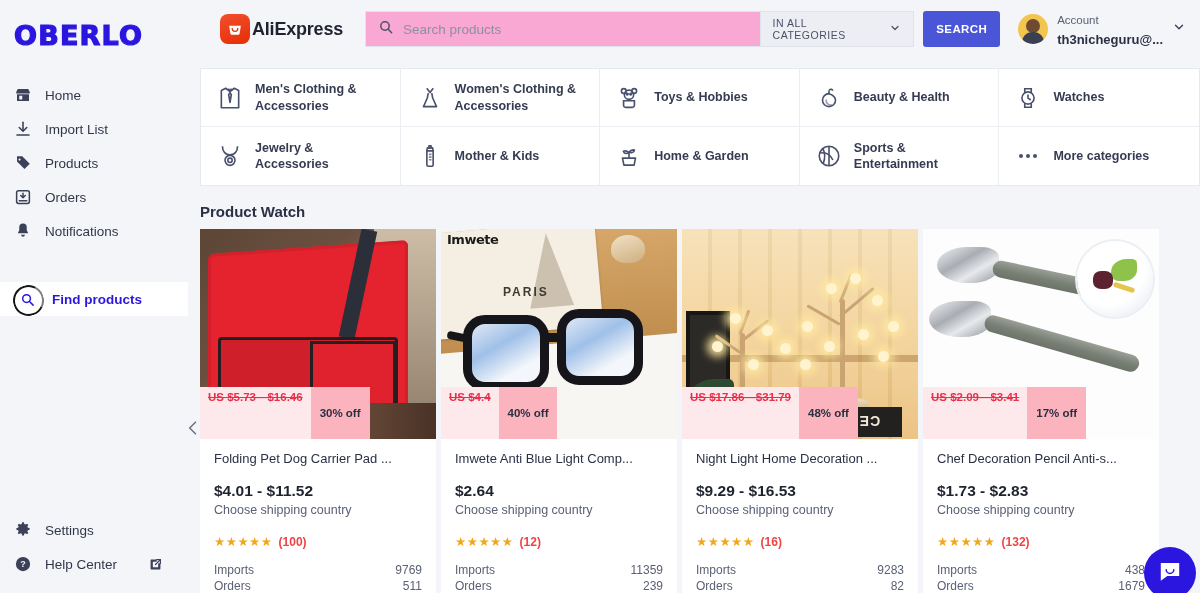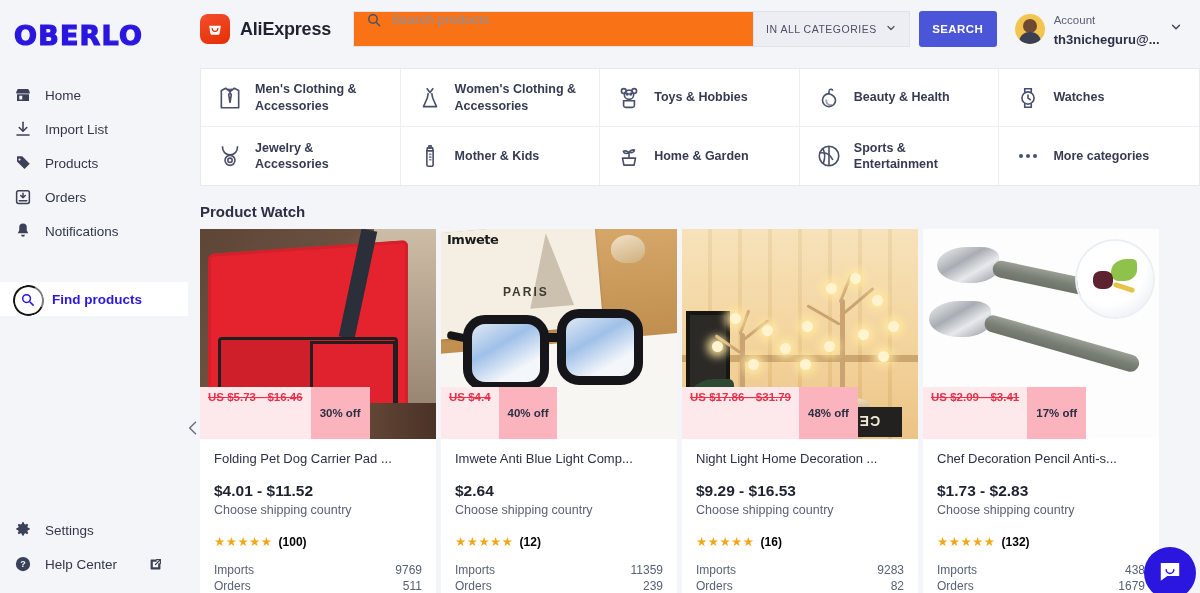--- a/index.html
+++ b/index.html
@@ -53,33 +53,33 @@
   .ext-ico { margin-left: auto; margin-right: 38px; width:13px; height:13px; }
 
   
   .main { flex: 1; height: 593px; background: #f4f5f8; position: relative; }
 
   
   .topbar {
     height: 58px; display: flex; align-items: center;
     padding: 0 14px 0 0; background: #f4f5f8; gap: 0;
   }
-  .ali-logo { display: flex; align-items: center; gap: 10px; }
+  .ali-logo { display: flex; align-items: center; gap: 2px; margin-left: 20px; }
   .ali-mark {
     width: 30px; height: 30px; border-radius: 8px;
     background: linear-gradient(160deg,#f24f2e 0%, #e62e04 100%);
     display: flex; align-items: center; justify-content: center;
   }
   .ali-name { font-size: 18px; font-weight: 700; color: #1f2330; letter-spacing: -0.2px; }
 
   .searchwrap { display: flex; margin-left: 22px; height: 36px; }
   .searchbox {
-    width: 400px; height: 36px; background: #f97316;
+    width: 400px; height: 36px; background: #f9a8d4;
     border: 1px solid #dfe3eb; border-right: none;
-    display: flex; align-items: flex-start; gap: 9px; padding: 0 12px;
+    display: flex; align-items: center; gap: 9px; padding: 0 12px;
   }
   .searchbox input {
     border: none; outline: none; font-size: 13.5px; width: 100%;
     font-family: "Liberation Sans", sans-serif; color: #31374a; background: transparent;
   }
   .searchbox input::placeholder { color: #8a90a2; }
   .cat-select {
     height: 36px; min-width: 142px; background: #eceef3;
     border: 1px solid #dfe3eb; display: flex; align-items: center;
     justify-content: center; gap: 8px; padding: 0 12px;
@@ -140,21 +140,21 @@
   .badge-off { background: #fbb4bd; color: #2a2f42; padding: 20px 9px; white-space: nowrap; }
   .card-body { padding: 12px 14px 0 14px; }
   .p-title {
     font-size: 13px; color: #2b3046; white-space: nowrap; overflow: hidden;
     text-overflow: ellipsis; margin-bottom: 16px;
   }
   .p-price { font-size: 15.5px; font-weight: 700; color: #1f2330; margin-bottom: 3px; }
   .p-ship { font-size: 12.5px; color: #5a6076; margin-bottom: 17px; }
   .p-rate { display: flex; align-items: center; gap: 6px; margin-bottom: 13px; }
   .stars { color: #f2a71b; font-size: 12.5px; letter-spacing: 0.5px; }
-  .rate-count { font-size: 12px; font-weight: 700; color: #000000; }
+  .rate-count { font-size: 12px; font-weight: 700; color: #ef4444; }
   .stat { display: flex; justify-content: space-between; font-size: 12px; color: #5a6076; padding: 1px 0; }
   .stat .v { color: #5a6076; }
 
   .carousel-prev {
     position: absolute; left: -18px; top: 186px; width: 22px; height: 26px;
     display: flex; align-items: center; justify-content: center; cursor: pointer;
     z-index: 5;
   }
 
   

